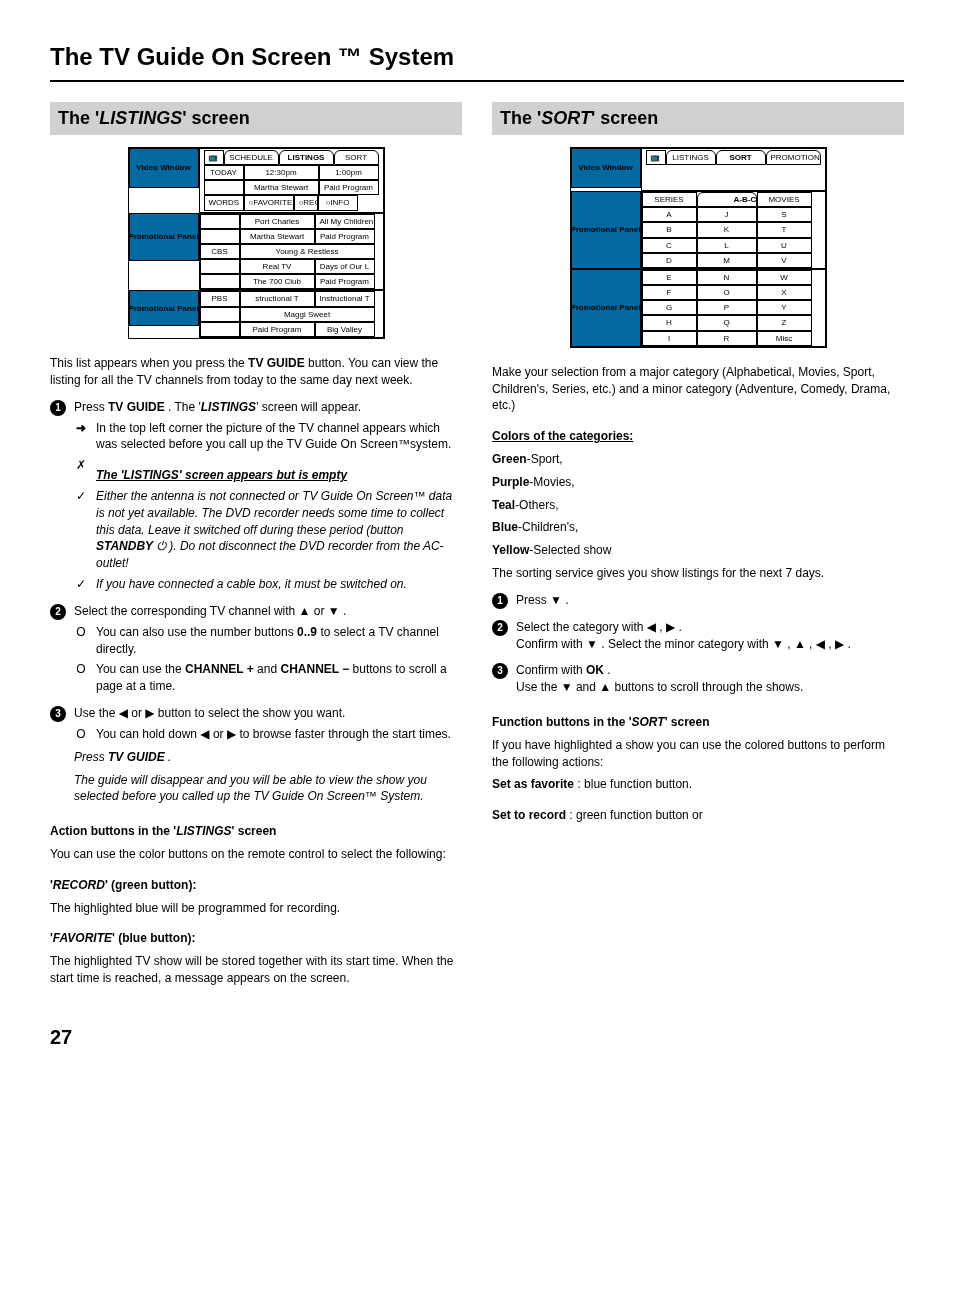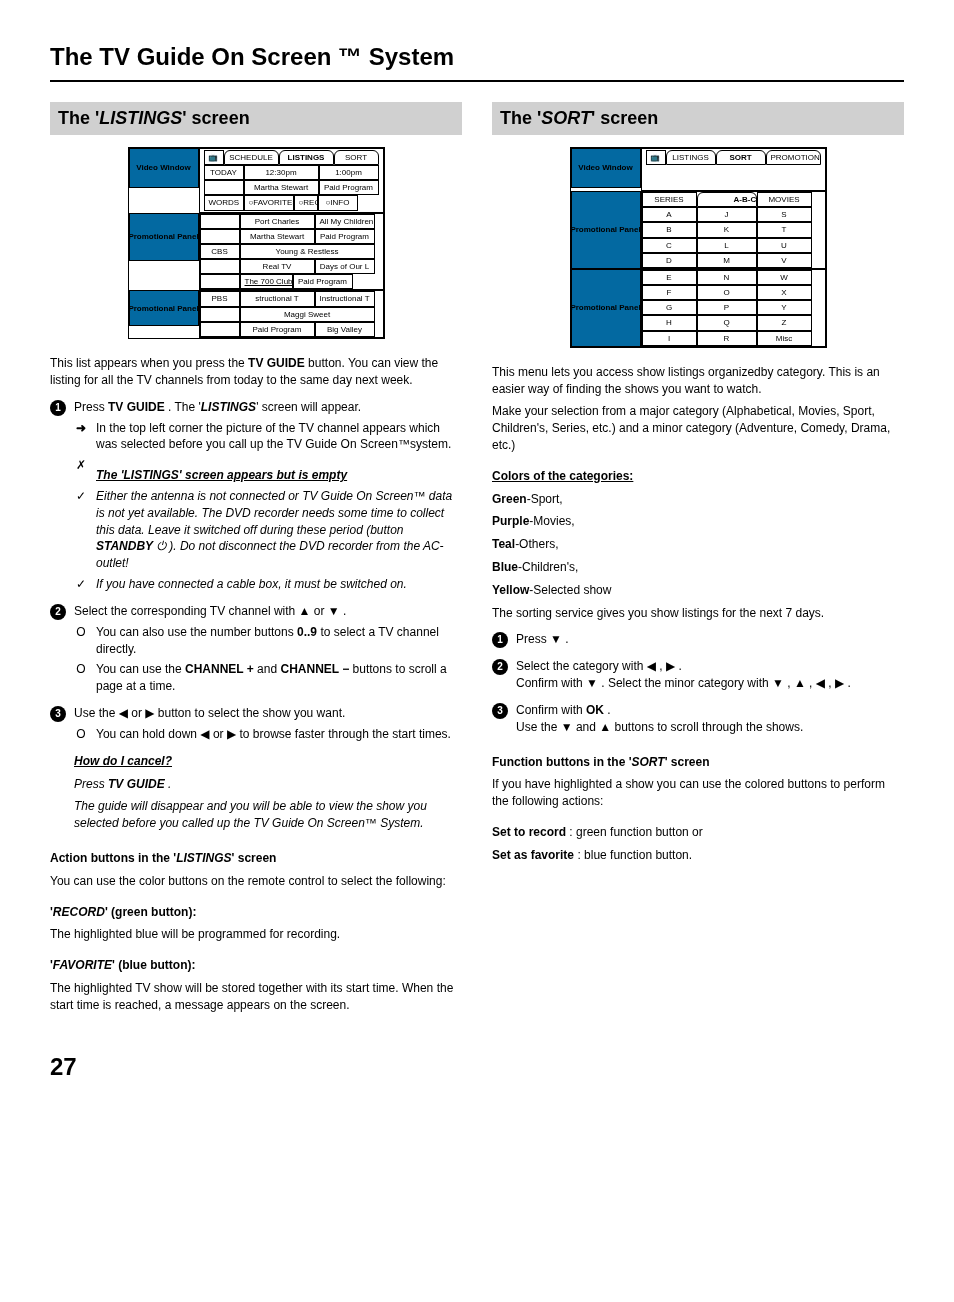--- a/index.html
+++ b/index.html
@@ -66,21 +66,21 @@
   .sub { margin-left: 24px; margin-top: 4px; }
   .sub-row { display: flex; gap: 8px; margin: 4px 0; }
   .sub-icon { flex-shrink: 0; width: 14px; text-align:center; }
   .sub-body { flex: 1; }
   .bold { font-weight: bold; }
   .ital { font-style: italic; }
   .uline { text-decoration: underline; }
   .note-title { font-weight: bold; font-style: italic; text-decoration: underline; margin-top: 10px; }
   .arrow-icon { font-weight: bold; }
   .subheading { font-weight: bold; margin-top: 18px; margin-bottom: 6px; }
-  .page-num { font-size: 24px; font-weight: bold; margin-top: 30px; }
+  .page-num { font-size: 20px; font-weight: bold; margin-top: 30px; }
 </style>
 </head>
 <body>
 
 <div class="page-title">The TV Guide On Screen ™ System</div>
 
 <div class="columns">
 
 <div class="col">
 
@@ -134,21 +134,21 @@
                 <div style="width:40px;">CBS</div>
                 <div style="width:135px;">Young &amp; Restless</div>
               </div>
           <div class="fig-row">
                 <div style="width:40px;"></div>
                 <div style="width:75px;">Real TV</div>
                 <div style="width:60px;">Days of Our L</div>
               </div>
           <div class="fig-row">
                 <div style="width:40px;"></div>
-                <div style="width:53px;text-decoration:underline;">The 700 Club</div>
+                <div style="width:75px;">The 700 Club</div>
                 <div style="width:60px;">Paid Program</div>
               </div>
         </div>
       </div>
       <div class="fig-row">
         <div class="fig-label" style="width:70px; height:36px;">Promotional Panel</div>
         <div style="flex:1; padding:0;">
           <div class="fig-row">
                 <div style="width:40px;">PBS</div>
                 <div style="width:75px;">structional T</div>
@@ -226,21 +226,20 @@
     </div>
   </div>
   <div class="sub">
     <div class="sub-row">
       <span class="sub-icon">O</span>
       <div class="sub-body"><span>You can hold down </span><span>◀</span><span> or </span><span>▶</span><span> to browse faster through the start times.</span></div>
     </div>
   </div>
 
   <div class="sub">
-    <div class="note-title">How do I cancel?</div>
     <p class="ital"><span>Press </span><span class="bold">TV GUIDE</span><span> .</span></p>
     <p class="ital">The guide will disappear and you will be able to view the show you selected before you called up the TV Guide On Screen™ System.</p>
   </div>
 
   <div class="subheading">
     <span>Action buttons in the '</span><span class="ital">LISTINGS</span><span>' screen</span>
   </div>
   <p>You can use the color buttons on the remote control to select the following:</p>
 
   <p class="bold" style="margin-top:14px;">
@@ -331,21 +330,20 @@
           <div class="fig-row">
                 <div style="width:55px;">I</div>
                 <div style="width:60px;">R</div>
                 <div style="width:55px;">Misc</div>
               </div>
         </div>
       </div>
     </div>
   </div>
 
-  <p>This menu lets you access show listings organizedby category. This is an easier way of finding the shows you want to watch.</p>
   <p>Make your selection from a major category (Alphabetical, Movies, Sport, Children's, Series, etc.) and a minor category (Adventure, Comedy, Drama, etc.)</p>
 
   <p class="bold uline" style="margin-top:14px;">Colors of the categories:</p>
   <p><span class="bold">Green</span><span>-Sport,</span></p>
   <p><span class="bold">Purple</span><span>-Movies,</span></p>
   <p><span class="bold">Teal</span><span>-Others,</span></p>
   <p><span class="bold">Blue</span><span>-Children's,</span></p>
   <p><span class="bold">Yellow</span><span>-Selected show</span></p>
   <p>The sorting service gives you show listings for the next 7 days.</p>
 
@@ -368,19 +366,19 @@
       <span>Confirm with </span><span class="bold">OK</span><span> .</span><br>
       <span>Use the </span><span>▼</span><span> and </span><span>▲</span><span> buttons to scroll through the shows.</span>
     </div>
   </div>
 
   <div class="subheading">
     <span>Function buttons in the '</span><span class="ital">SORT</span><span>' screen</span>
   </div>
   <p>If you have highlighted a show you can use the colored buttons to perform the following actions:</p>
 
+  <p><span class="bold">Set as favorite</span><span> : blue function button.</span></p>
   <p style="margin-top:14px;"><span class="bold">Set to record</span><span> : green function button or</span></p>
-  <p><span class="bold">Set as favorite</span><span> : blue function button.</span></p>
 
 </div>
 </div>
 
 <div class="page-num">27</div>
 
 </body></html>

